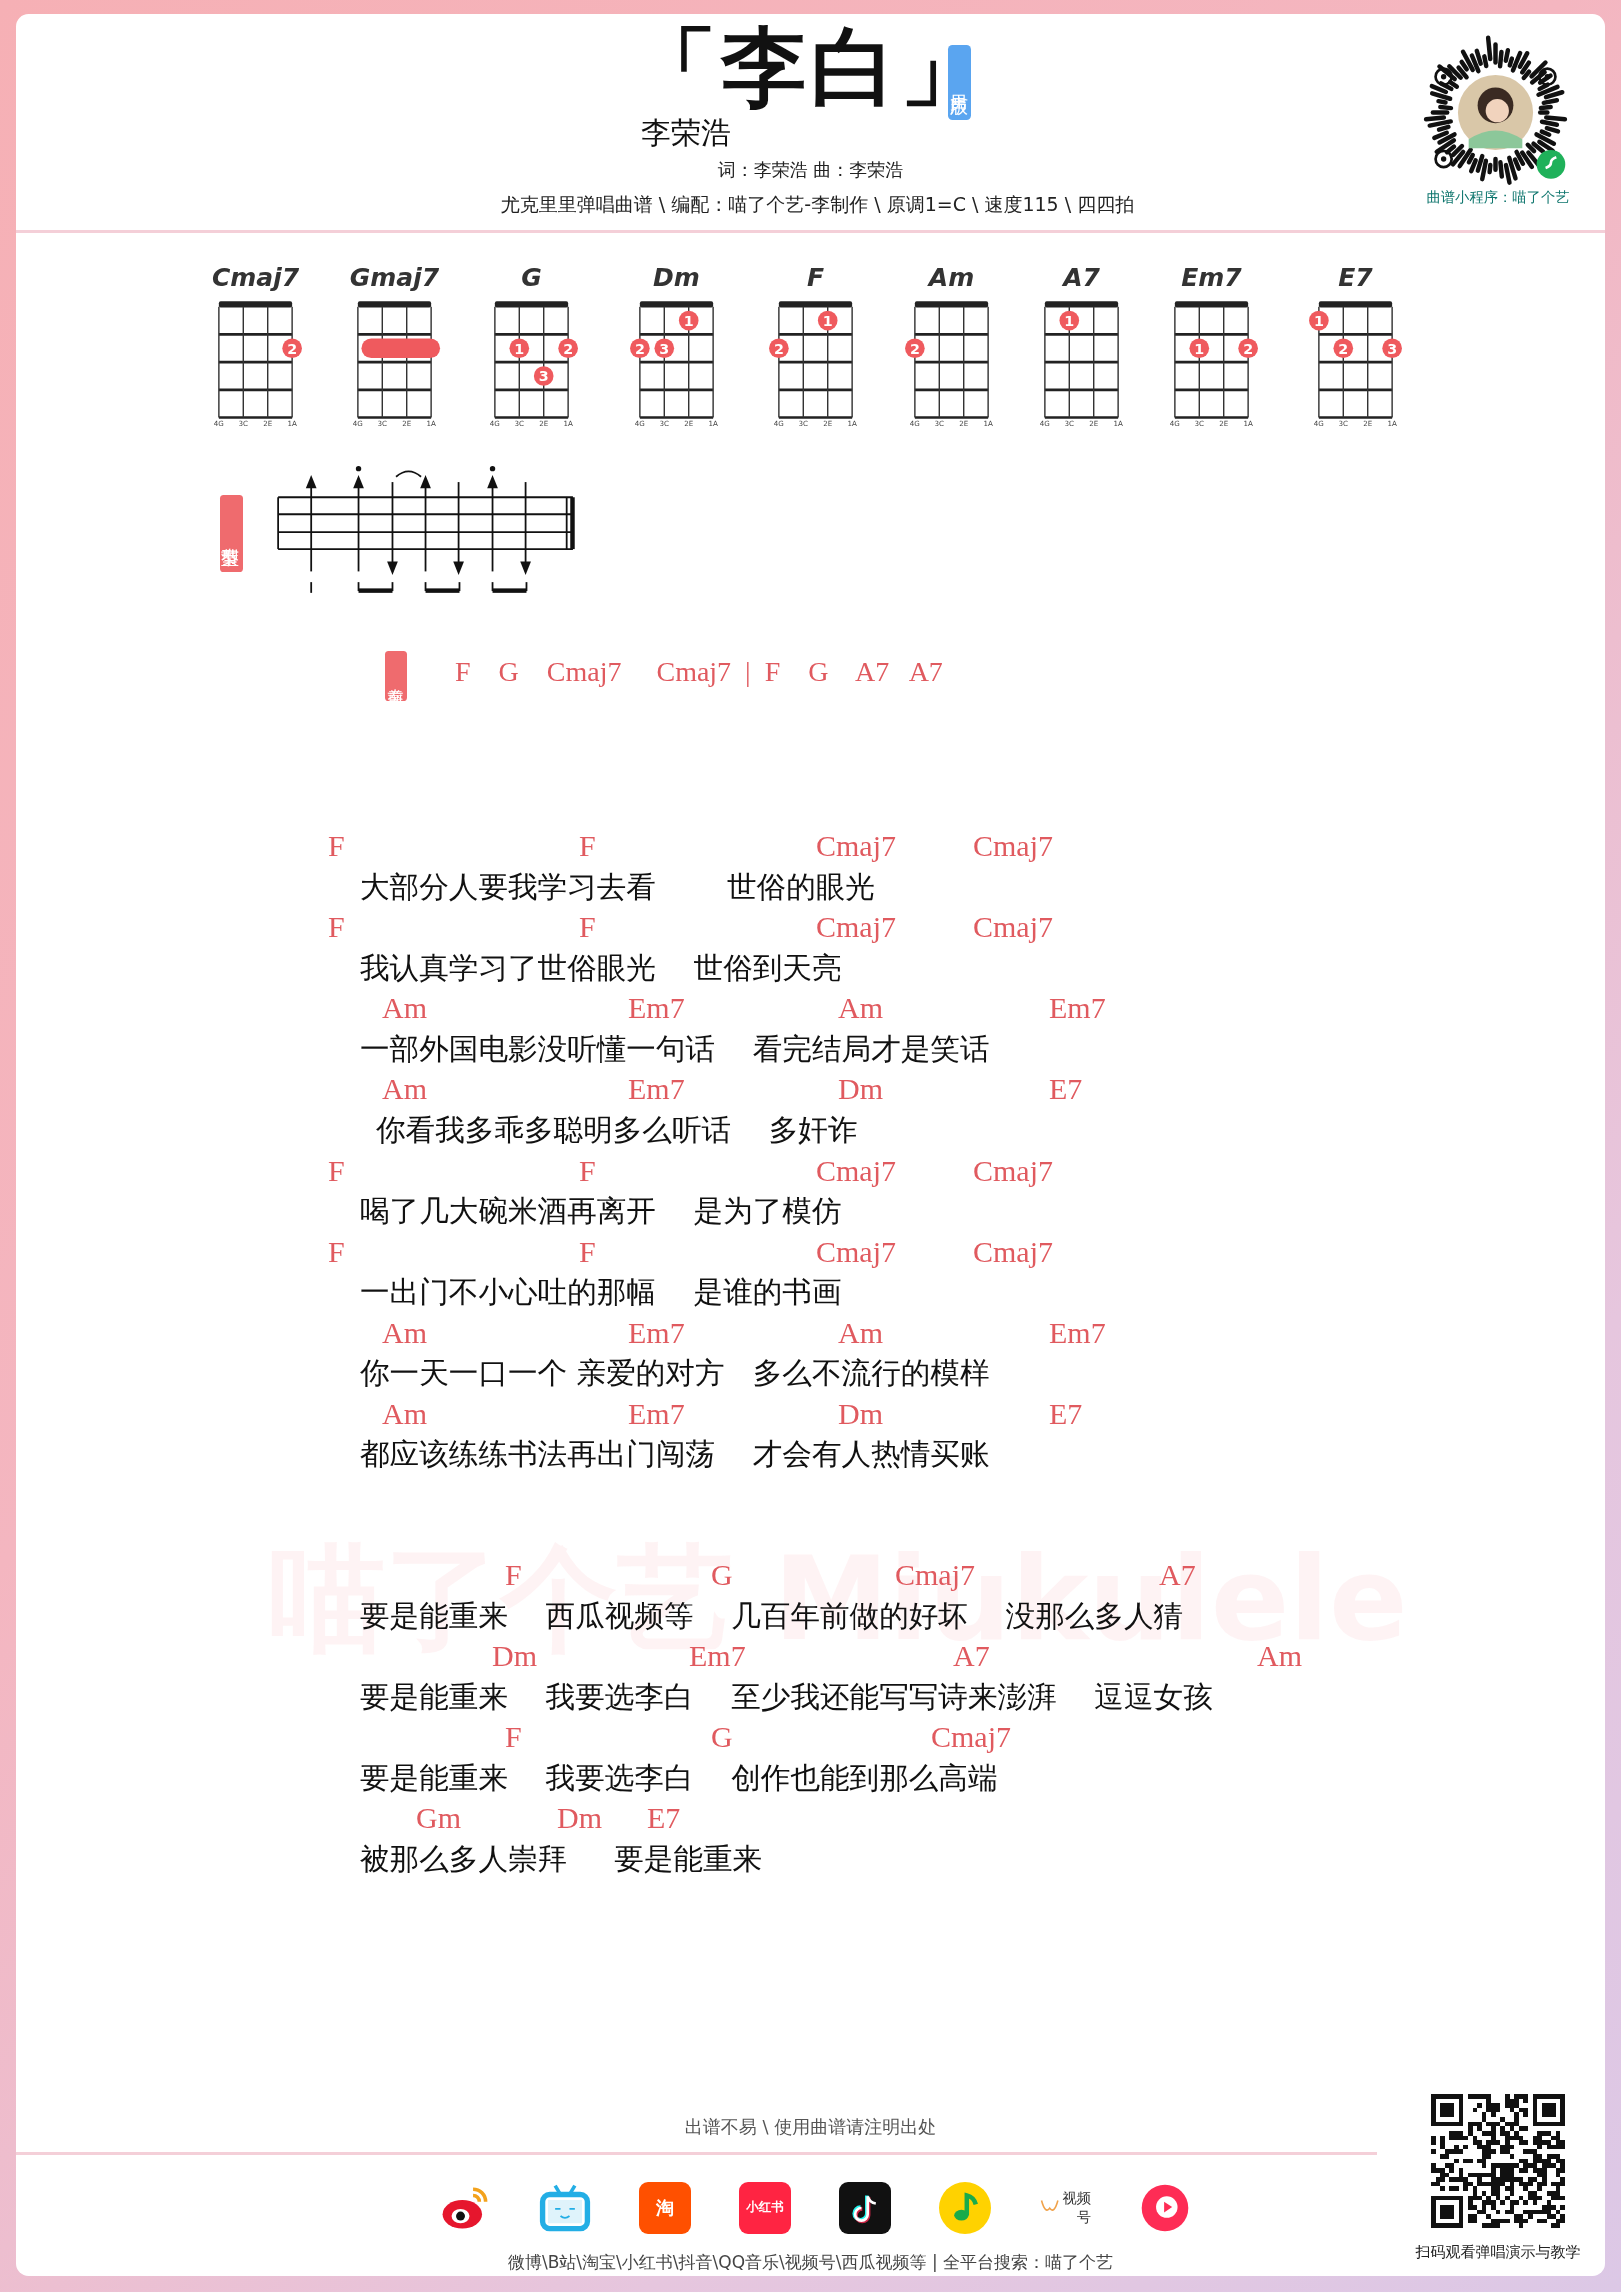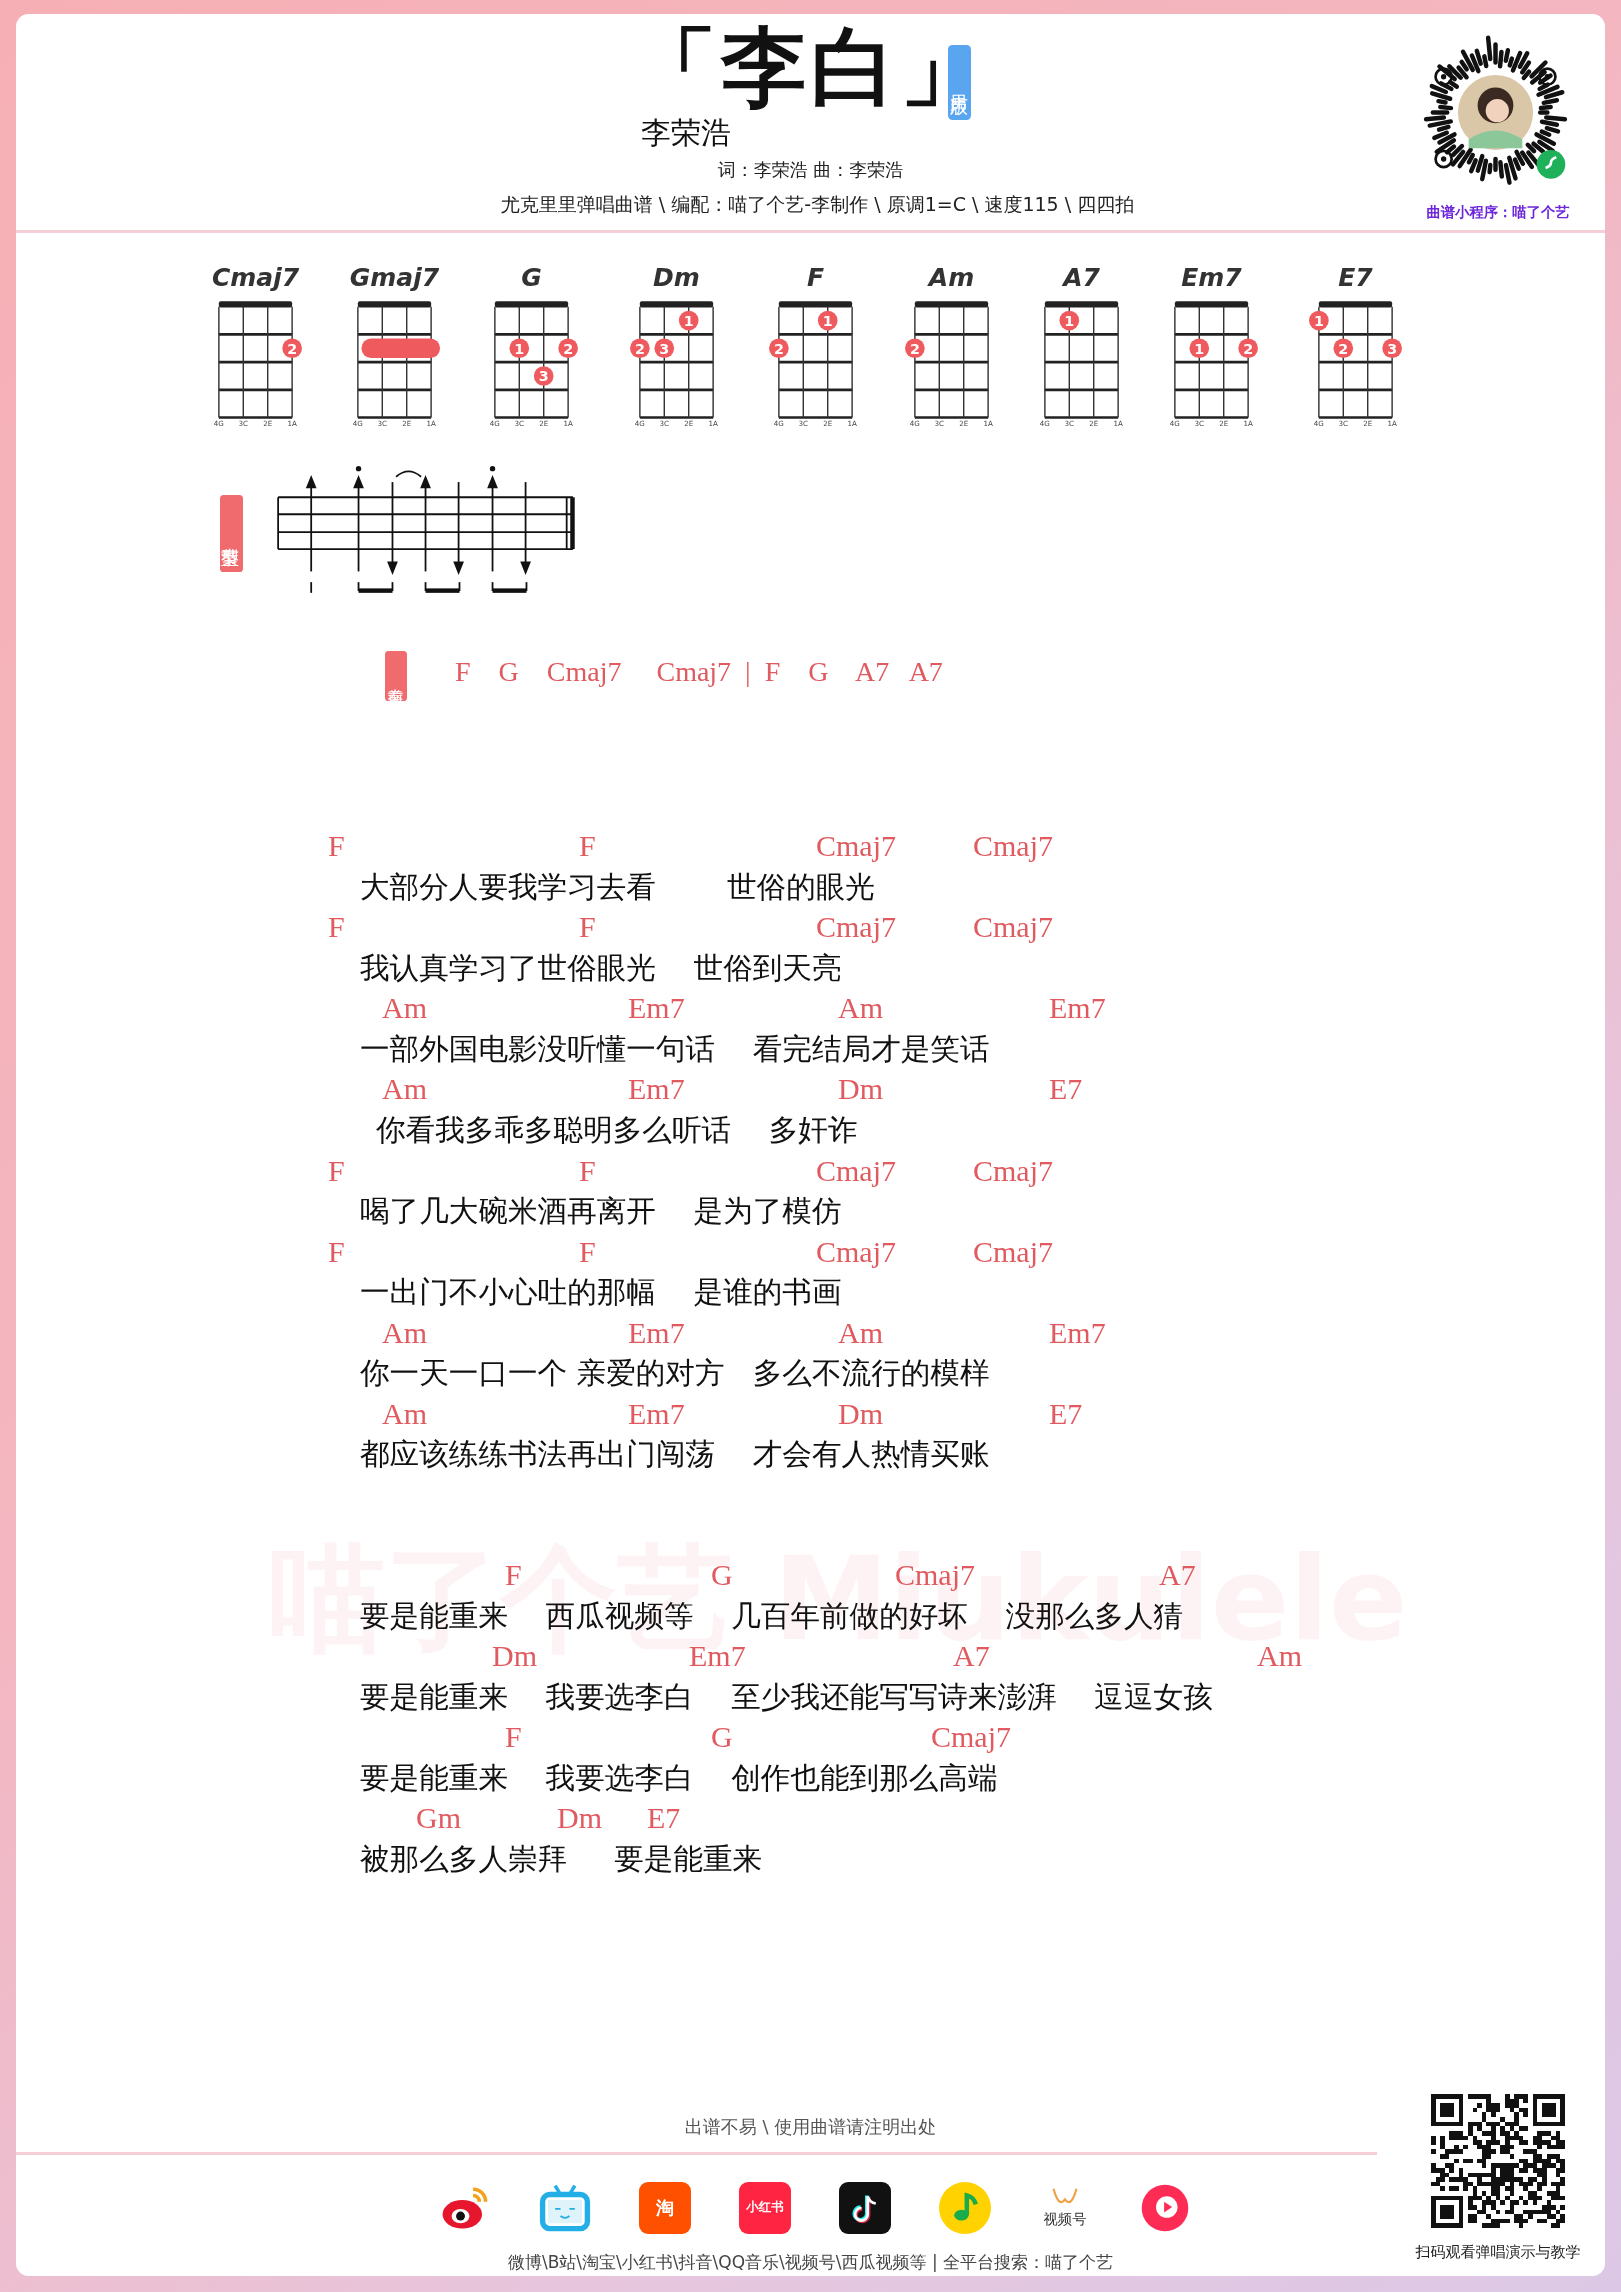--- a/index.html
+++ b/index.html
@@ -8,21 +8,21 @@
     font-family:"DejaVu Sans","Liberation Sans",sans-serif;color:#111;}
   .card{position:absolute;left:16px;top:14.3px;width:1589px;height:2262px;background:#fff;border-radius:12.5px;overflow:hidden;}
   .abs{position:absolute;}
   .title{left:0;width:1621px;top:18px;text-align:center;font-size:86px;font-weight:bold;line-height:99px;letter-spacing:3.6px;}
   .badge{left:948px;top:45px;width:23px;height:75px;background:#5aa5f0;color:#fff;border-radius:4.5px;font-size:18px;line-height:24px;text-align:center;writing-mode:vertical-rl;letter-spacing:1.8px;}
   .artist{left:0;width:1372px;top:113px;text-align:center;font-size:30px;}
   .credits{left:0;width:1621px;top:158px;text-align:center;font-size:18px;color:#222;}
   .meta{left:7px;width:1621px;top:192px;text-align:center;font-size:19px;color:#222;}
   .hr{left:16px;width:1589px;height:2.7px;background:#f4cfd8;}
   .qr1{left:1415px;top:32px;width:161px;height:161px;}
-  .qr1cap{left:1404px;top:203px;width:188px;text-align:center;font-size:14.3px;color:#6d28d9;font-weight:bold;}
+  .qr1cap{left:1404px;top:188px;width:188px;text-align:center;font-size:14.3px;color:#0f766e;}
   .chord{position:absolute;top:263px;width:99px;}
   .chord .nm{text-align:center;font-size:25px;font-style:italic;font-weight:bold;color:#333;height:29px;line-height:29px;}
   .chord svg{display:block;margin:3.6px auto 0 auto;}
   .rhythm-tag{left:220px;top:495px;width:23px;height:77px;background:#ef6b6e;color:#fff;border-radius:3.6px;font-size:18px;line-height:25px;text-align:center;writing-mode:vertical-rl;}
   .intro-tag{left:385px;top:651px;width:21.5px;height:50px;background:#ef6b6e;color:#fff;border-radius:3.6px;font-size:16px;line-height:21.5px;text-align:center;writing-mode:vertical-rl;}
   .intro{left:455px;top:656px;font-family:"Liberation Serif","DejaVu Serif",serif;font-size:28px;color:#e05a5f;white-space:pre;}
   .crd{position:absolute;font-family:"Liberation Serif","DejaVu Serif",serif;font-size:30px;color:#e05a5f;white-space:nowrap;}
   .lyr{position:absolute;font-size:29.6px;color:#111;white-space:pre;}
   .wm{left:269px;top:1522px;font-size:116px;font-weight:bold;color:rgba(239,107,110,0.08);white-space:nowrap;}
   .foot-note{left:0;width:1621px;top:2115px;text-align:center;font-size:18px;color:#555;}
@@ -466,21 +466,21 @@
         <path d="M24 8 v20 a7 7 0 1 1 -7 -7" stroke="#fe2c55" stroke-width="4" fill="none" opacity=".8"></path>
         <path d="M23 7 v20 a7 7 0 1 1 -7 -7 M23 7 q2 7 9 8" stroke="#fff" stroke-width="3" fill="none"></path>
       </svg>
   </div>
   <div class="ico" style="background:#ffd200;border-radius:50%;">
     <svg width="36" height="36" viewBox="0 0 40 40">
         <ellipse cx="16" cy="28" rx="8" ry="6" fill="#1aab4a"></ellipse>
         <path d="M22 28 V6 q8 2 10 10" stroke="#1aab4a" stroke-width="5" fill="none"></path>
       </svg>
   </div>
-  <div class="ico" style="background:transparent;color:#333;flex-direction:column;font-size:14.3px;font-weight:normal;text-align:right;">
+  <div class="ico" style="background:transparent;color:#333;flex-direction:row;font-size:14.3px;font-weight:normal;text-align:right;">
     <svg width="30" height="23" viewBox="0 0 34 26">
         <path d="M4 2 Q10 24 17 14 Q24 24 30 2" stroke="#f0a24a" stroke-width="2.5" fill="none"></path>
       </svg>
     <span>视频号</span>
   </div>
   <div class="ico" style="background:transparent;">
     <svg width="52" height="52" viewBox="0 0 58 58">
         <circle cx="29" cy="29" r="26" fill="#fe2c55"></circle>
         <circle cx="31" cy="28" r="12" fill="#fff"></circle>
         <polygon points="28,22 28,34 37,28" fill="#fe2c55"></polygon>

